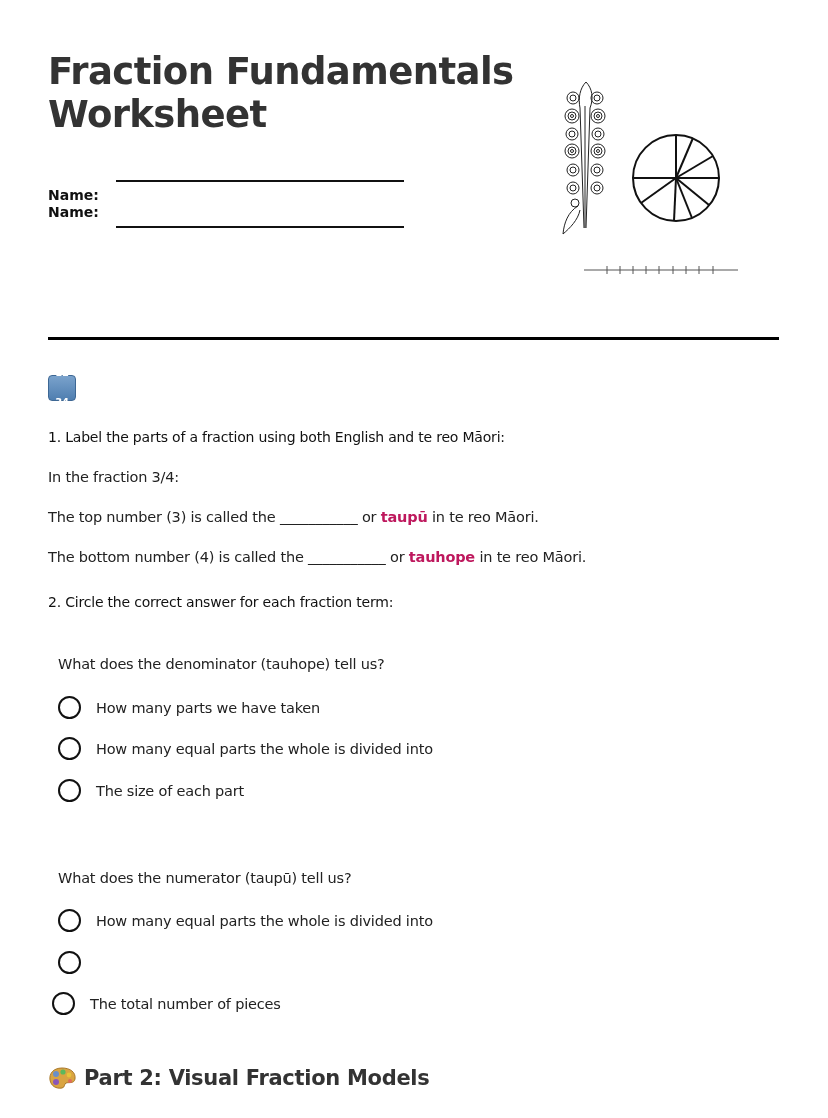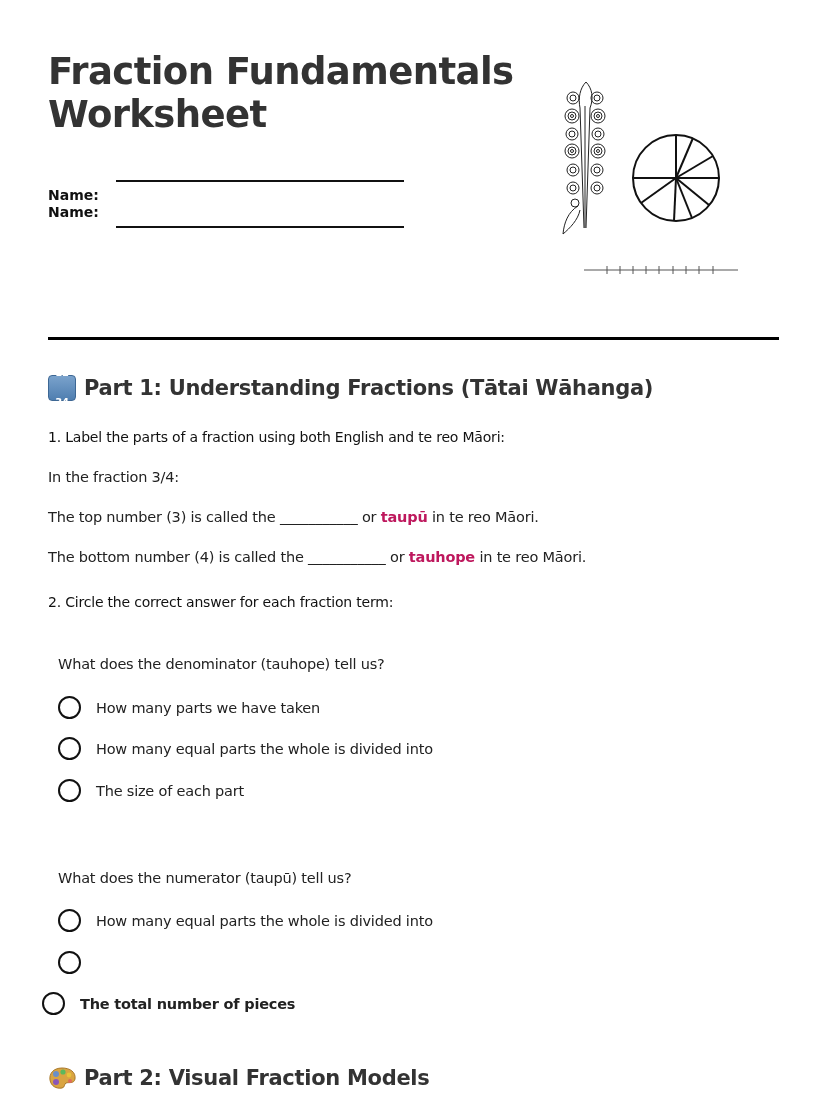--- a/index.html
+++ b/index.html
@@ -103,21 +103,20 @@
   </g>
 </svg>
 
 <div class="abs rule"></div>
 
 <div class="abs h2" style="left:48px; top:375px;">
   <div class="emoji-box">
     <span>12</span>
     <span>34</span>
   </div>
-  <span>Part 1: Understanding Fractions (Tātai Wāhanga)</span>
 </div>
 
 <div class="abs q" style="left:48px; top:429px;">1. Label the parts of a fraction using both English and te reo Māori:</div>
 <div class="abs p" style="left:48px; top:469px;">In the fraction 3/4:</div>
 <div class="abs p" style="left:48px; top:509px;">
   <span>The top number (3) is called the </span><span>___________</span><span> or </span><b>taupū</b><span> in te reo Māori.</span>
 </div>
 <div class="abs p" style="left:48px; top:549px;">
   <span>The bottom number (4) is called the </span><span>___________</span><span> or </span><b>tauhope</b><span> in te reo Māori.</span>
 </div>
@@ -139,21 +138,21 @@
 </div>
 
 <div class="abs p" style="left:58px; top:870px;">What does the numerator (taupū) tell us?</div>
 <div class="abs opt" style="left:58px; top:909px;">
   <span class="radio"></span>
   <span>How many equal parts the whole is divided into</span>
 </div>
 <div class="abs opt" style="left:58px; top:951px;">
   <span class="radio"></span>
 </div>
-<div class="abs opt" style="left:42px; top:992px;font-weight:bold;">
+<div class="abs opt" style="left:52px; top:992px;">
   <span class="radio"></span>
   <span>The total number of pieces</span>
 </div>
 
 <div class="abs h2" style="left:48px; top:1066px;">
   <svg class="palette" viewBox="0 0 28 24">
     <path d="M14 2 C5 2 1 8 2 14 C3 20 8 23 14 22 C17 21.5 16 18 18 17 C21 16 26 18 27 13 C28 6 22 2 14 2 Z" fill="#d9a441" stroke="#a9782a" stroke-width="1"></path>
     <circle cx="8" cy="8" r="3" fill="#6a8fc7"></circle>
     <circle cx="15" cy="6" r="2.6" fill="#5cb85c"></circle>
     <circle cx="21" cy="9" r="2.4" fill="#e8c23a"></circle>

